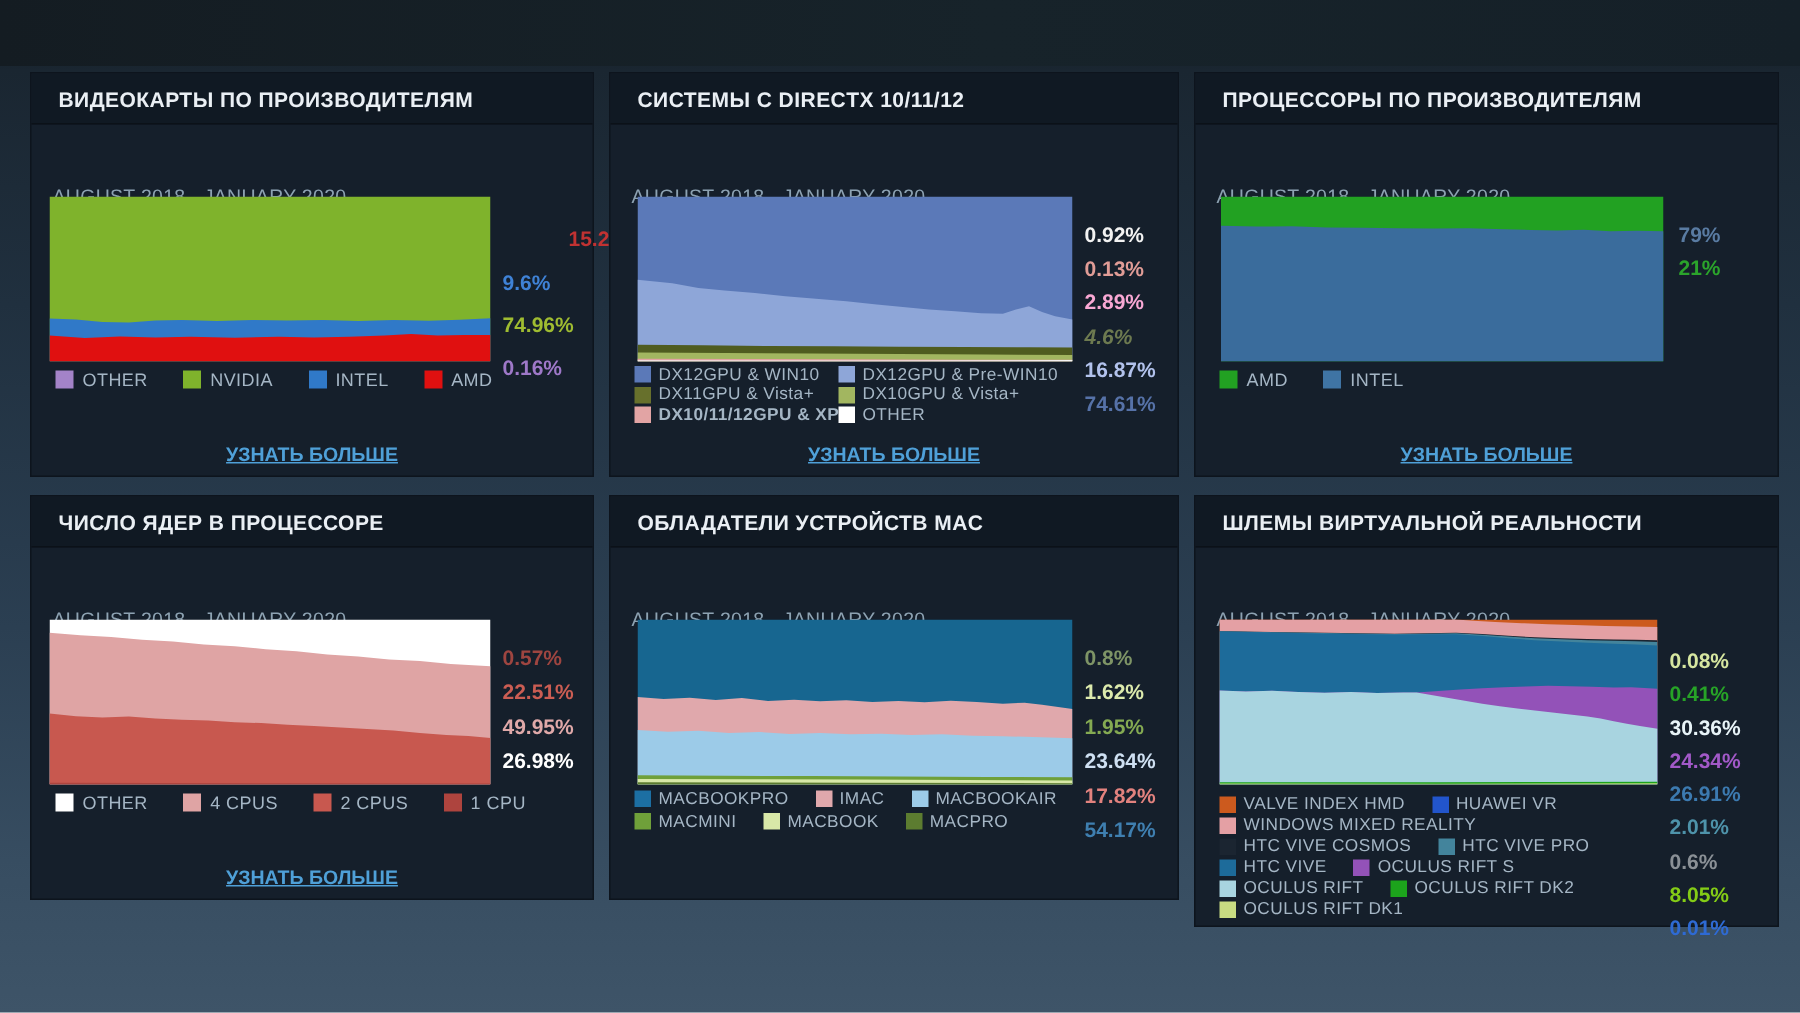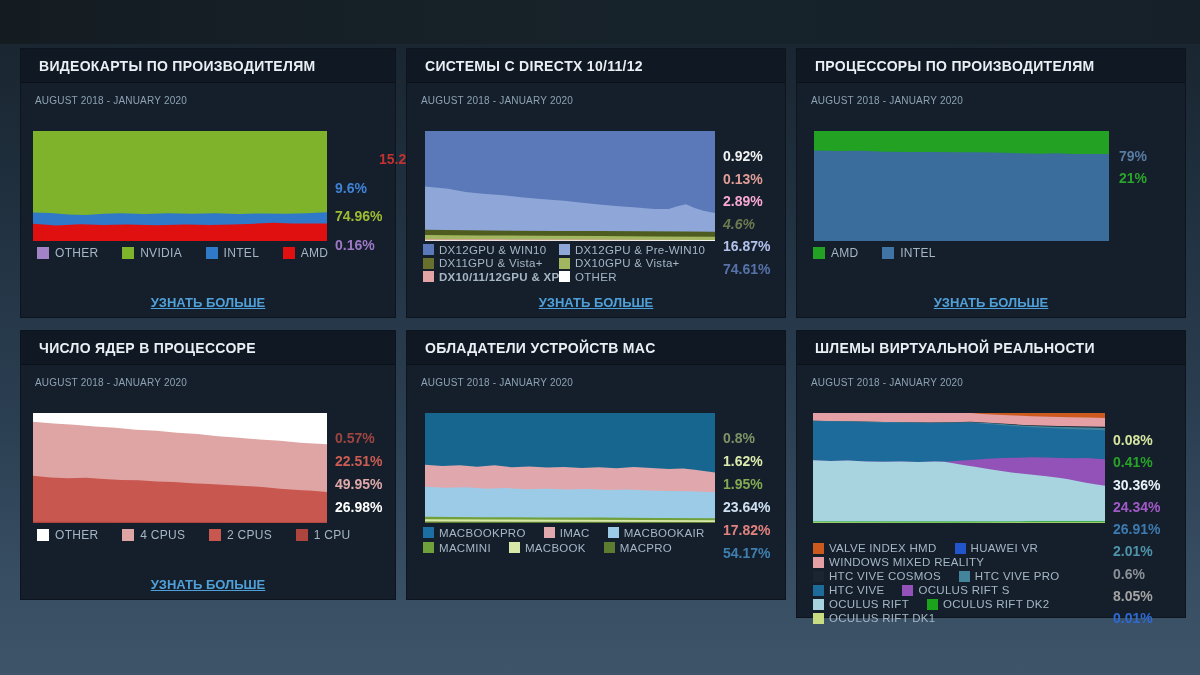--- a/index.html
+++ b/index.html
@@ -8,21 +8,21 @@
     font-family:"Liberation Sans","DejaVu Sans",sans-serif;
     background:linear-gradient(180deg,#131a21 0%,#1a2631 7%,#20303f 30%,#2b3f52 62%,#374d61 85%,#3e5468 100%);
     position:relative;
   }
   .topbar { position:absolute; left:0; top:0; width:1200px; height:44px;
     background:linear-gradient(90deg,#141c22 0%,#17232a 55%,#152028 100%); }
   .panel { position:absolute; background:#151f2b; border:1px solid #0d141d; }
   .hd { height:34px; line-height:34px; padding:0 18px; background:#101923;
         border-bottom:1px solid #0b1118; color:#eaeff4; font-size:14px; font-weight:bold;
         letter-spacing:.3px; white-space:nowrap; overflow:hidden; }
-  .period { position:absolute; left:14px; top:46px; font-size:10px; color:#8da2b2; letter-spacing:.2px; }
+  .period { position:absolute; left:14px; top:74px; font-size:13px; color:#8da2b2; letter-spacing:.2px; }
   .chart { position:absolute; top:82px; height:110px; }
   .chart svg { width:100%; height:100%; display:block; }
   .vals { position:absolute; top:96px; font-size:14px; font-weight:bold; line-height:var(--vs); white-space:nowrap; }
   .lg { position:absolute; left:16px; color:#a5b6c5; font-size:12px; letter-spacing:.3px; white-space:nowrap; }
   .lg.sm { font-size:11.5px; }
   .lrow { display:flex; height:13.5px; align-items:center; }
   .lg6 .lrow { height:14px; }
   .li { display:inline-flex; align-items:center; margin-right:20px; }
   .sw { display:inline-block; width:12px; height:12px; margin-right:6px; flex:0 0 auto; }
   .sm .sw { width:11px; height:11px; margin-right:5px; }
@@ -261,24 +261,24 @@
     </svg>
   </div>
   <div class="vals" style="left:316px;top:98px;--vs:22.3px;">
     <div style="color: rgb(214, 230, 160);">0.08%</div>
     <div style="color: rgb(39, 163, 39);">0.41%</div>
     <div style="color: rgb(232, 244, 248);">30.36%</div>
     <div style="color: rgb(162, 89, 200);">24.34%</div>
     <div style="color: rgb(60, 122, 176);">26.91%</div>
     <div style="color: rgb(78, 147, 170);">2.01%</div>
     <div style="color: rgb(138, 144, 150);">0.6%</div>
-    <div style="color: #a3a3a3;">8.05%</div>
+    <div style="color: #84cc16;">8.05%</div>
     <div style="color: rgb(46, 106, 212);">0.01%</div>
   </div>
-  <div class="lg sm lg6" style="top:210px;">
+  <div class="lg sm lg6" style="top:198px;">
     <div class="lrow">
       <span class="li" style="margin-right:18px;">
           <i class="sw" style="background: rgb(204, 90, 30);"></i>
           <span>VALVE INDEX HMD</span>
         </span>
       <span class="li" style="margin-right:0;">
           <i class="sw" style="background: rgb(34, 85, 204);"></i>
           <span>HUAWEI VR</span>
         </span>
     </div>

